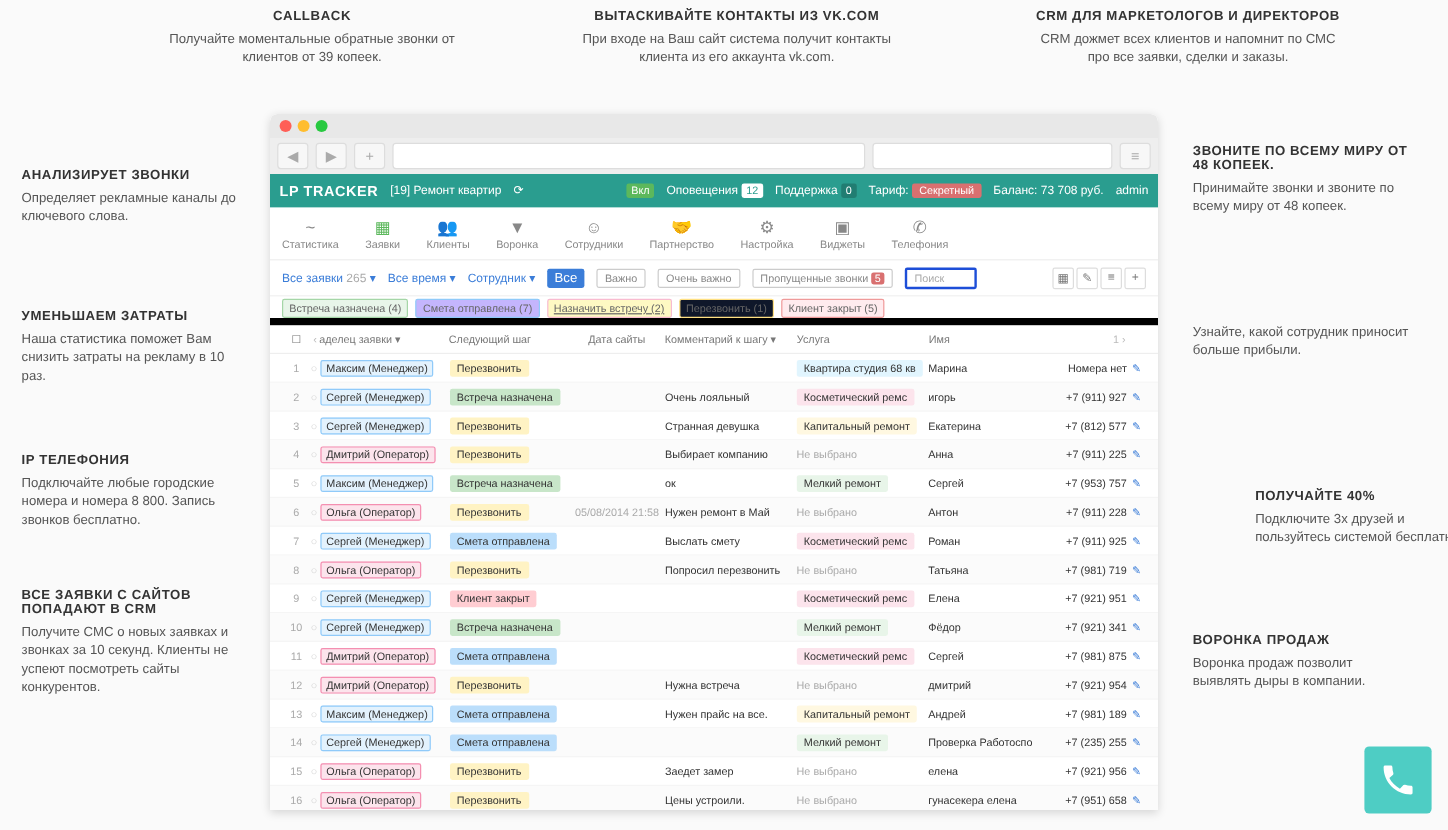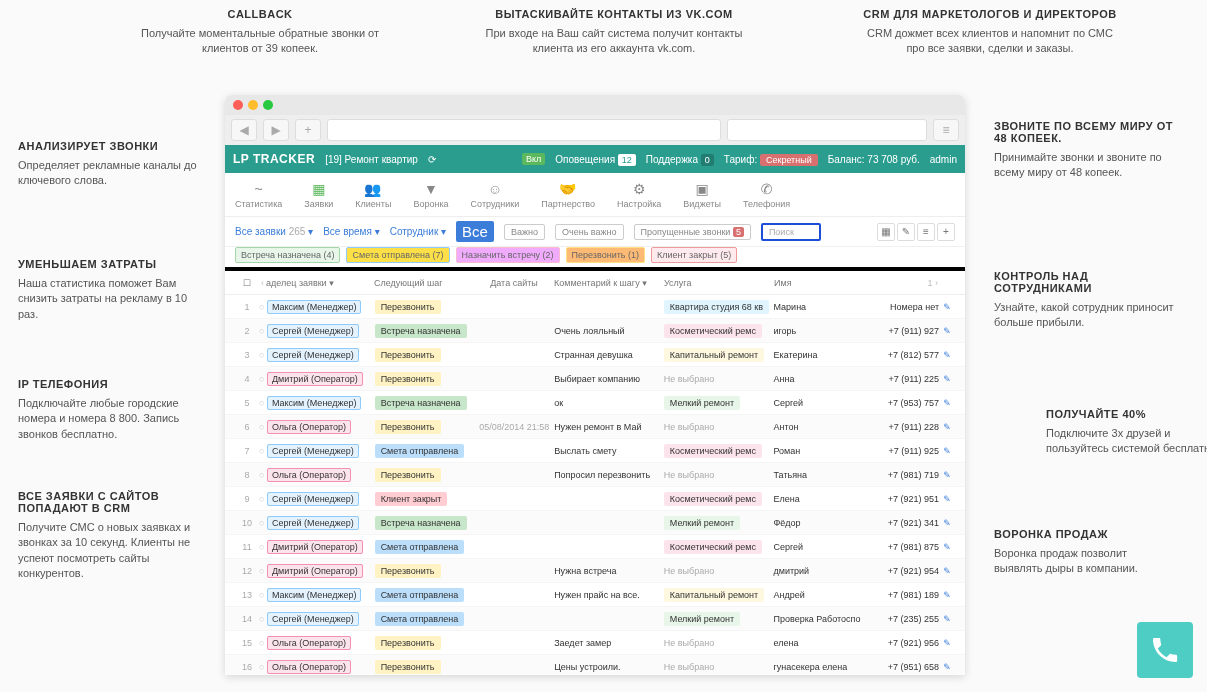--- a/index.html
+++ b/index.html
@@ -20,26 +20,26 @@
 .appbar .spacer{flex:1}
 .badge{background:#fff;color:#2a9d8f;border-radius:2px;padding:1px 4px;font-size:9px}
 .badge-dark{background:rgba(0,0,0,.2);color:#fff;border-radius:2px;padding:1px 4px;font-size:9px}
 .badge-red{background:#d97070;color:#fff;border-radius:2px;padding:1px 6px;font-size:9px}
 .menubar{height:44px;background:#fff;border-bottom:1px solid #eee;display:flex;align-items:center;padding:0 10px;gap:22px}
 .menuitem{display:flex;flex-direction:column;align-items:center;font-size:9px;color:#888;gap:2px}
 .menuitem .mi-icon{width:16px;height:16px;color:#888;display:flex;align-items:center;justify-content:center;font-size:14px}
 .filters{height:30px;display:flex;align-items:center;padding:0 10px;gap:10px;font-size:10px;border-bottom:1px solid #f0f0f0}
 .flink{color:#3b7dd8}
 .muted{color:#aaa}
-.btn-blue{background:#3b7dd8;color:#fff;border-radius:2px;padding:2px 6px;font-size:15px}
+.btn-blue{background:#3b7dd8;color:#fff;border-radius:2px;padding:2px 6px;font-size:11px}
 .btn-outline{border:1px solid #ccc;border-radius:2px;padding:2px 6px;font-size:9px;color:#888}
 .searchbox{border:2px solid #1d4ed8;border-radius:2px;padding:2px 6px;font-size:9px;color:#aaa;width:60px}
 .viewtools{margin-left:auto;display:flex;gap:2px}
 .viewtools span{border:1px solid #ddd;width:18px;height:18px;display:flex;align-items:center;justify-content:center;font-size:10px;color:#777;border-radius:2px}
-.tags{height:24px;display:flex;align-items:flex-start;padding:0 10px;gap:6px;border-bottom:4px solid #000000}
+.tags{height:24px;display:flex;align-items:flex-end;padding:0 10px;gap:6px;border-bottom:6px solid #000000}
 .tag{font-size:9px;padding:2px 5px;border-radius:2px;border:1px solid}
 .thead{height:24px;display:flex;align-items:center;padding:0 10px;font-size:9px;color:#777;border-bottom:1px solid #eee;gap:0}
 .col-n{width:24px;text-align:center}
 .col-owner{width:108px}
 .col-step{width:100px}
 .col-date{width:80px;text-align:center}
 .col-comment{width:110px}
 .col-service{width:110px}
 .col-name{width:88px}
 .col-phone{width:78px;text-align:right}
@@ -84,21 +84,20 @@
 <div class="annotation" style="left:18px;top:490px;width:190px">
     <h4>ВСЕ ЗАЯВКИ С САЙТОВ ПОПАДАЮТ В CRM</h4>
     <p>Получите СМС о новых заявках и звонках за 10 секунд. Клиенты не успеют посмотреть сайты конкурентов.</p>
   </div>
 
 <div class="annotation" style="left:994px;top:120px">
     <h4>ЗВОНИТЕ ПО ВСЕМУ МИРУ ОТ 48 КОПЕЕК.</h4>
     <p>Принимайте звонки и звоните по всему миру от 48 копеек.</p>
   </div>
 <div class="annotation" style="left:994px;top:270px">
-    <h4>КОНТРОЛЬ НАД СОТРУДНИКАМИ</h4>
     <p>Узнайте, какой сотрудник приносит больше прибыли.</p>
   </div>
 <div class="annotation" style="left:1046px;top:408px">
     <h4>ПОЛУЧАЙТЕ 40%</h4>
     <p>Подключите 3х друзей и пользуйтесь системой бесплатно.</p>
   </div>
 <div class="annotation" style="left:994px;top:528px">
     <h4>ВОРОНКА ПРОДАЖ</h4>
     <p>Воронка продаж позволит выявлять дыры в компании.</p>
   </div>
@@ -182,23 +181,23 @@
     <div class="viewtools">
       <span>▦</span>
       <span>✎</span>
       <span>≡</span>
       <span>+</span>
     </div>
   </div>
 
   <div class="tags" id="tags">
       <span class="tag" style="background: rgb(232, 245, 233); border-color: rgb(165, 214, 167); color: rgb(102, 102, 102);">Встреча назначена (4)</span>
-      <span class="tag" style="background: #fde047; border-color: rgb(144, 202, 249); color: rgb(102, 102, 102);">Смета отправлена (7)</span>
-      <span class="tag" style="background: #f0abfc; border-color: rgb(248, 187, 208); color: rgb(102, 102, 102);">Назначить встречу (2)</span>
-      <span class="tag" style="background: #fdba74; border-color: rgb(255, 224, 130); color: rgb(102, 102, 102);">Перезвонить (1)</span>
+      <span class="tag" style="background: #c4b5fd; border-color: rgb(144, 202, 249); color: rgb(102, 102, 102);">Смета отправлена (7)</span>
+      <span class="tag" style="background: #fef9c3; border-color: rgb(248, 187, 208); color: rgb(102, 102, 102); text-decoration: underline;">Назначить встречу (2)</span>
+      <span class="tag" style="background: #0f172a; border-color: rgb(255, 224, 130); color: rgb(102, 102, 102);">Перезвонить (1)</span>
       <span class="tag" style="background: rgb(255, 235, 238); border-color: rgb(239, 154, 154); color: rgb(102, 102, 102);">Клиент закрыт (5)</span>
     </div>
 
   <div class="thead">
     <span class="col-n">☐</span>
     <span class="arrow">‹</span>
     <span class="col-owner"><span>аделец заявки</span> ▾</span>
     <span class="col-step">Следующий шаг</span>
     <span class="col-date">Дата сайты</span>
     <span class="col-comment"><span>Комментарий к шагу</span> ▾</span>

